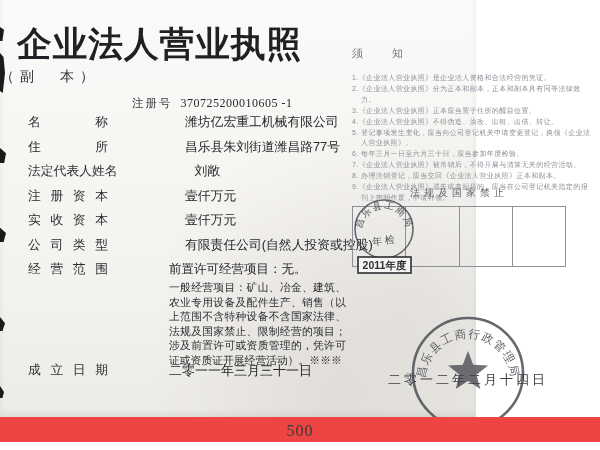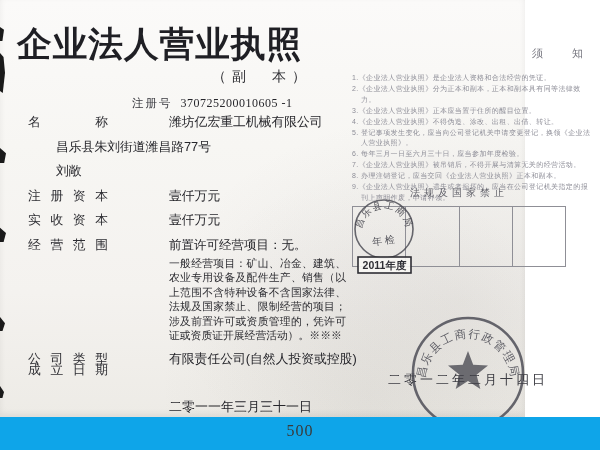--- a/index.html
+++ b/index.html
@@ -5,62 +5,62 @@
   * { margin:0; padding:0; box-sizing:border-box; }
   html,body { width:600px; height:450px; }
   body {
     font-family: "Liberation Sans", sans-serif;
     background:#ffffff;
     position:relative;
     overflow:hidden;
     color:#2c2c31;
   }
   #scan {
-    position:absolute; left:0; top:0; width:525px; height:417px;
+    position:absolute; left:0; top:0; width:476px; height:417px;
     background:
       radial-gradient(ellipse at 88% 72%, rgba(120,115,108,0.10), transparent 45%),
       radial-gradient(ellipse at 70% 95%, rgba(120,115,108,0.08), transparent 40%),
       linear-gradient(180deg,#fbfaf9 0%, #f7f6f3 35%, #f4f2ef 70%, #edebe6 100%);
     box-shadow: inset 0 -3px 6px rgba(0,0,0,0.07);
   }
   .edge-mark { position:absolute; left:0; background:#1a1a1a; }
   
   #title {
     position:absolute; left:17px; top:21px;
     font-size:35px; font-weight:800; letter-spacing:1px;
     color:#1f1f24; transform:scaleX(0.99); transform-origin:left;
     white-space:nowrap;
   }
   #subtitle {
     position:absolute; left:0; top:68px; width:312px;
-    text-align:right; font-size:14px; letter-spacing:6px; color:#2e2e33;
+    text-align:left; font-size:14px; letter-spacing:6px; color:#2e2e33;
   }
   #regline {
     position:absolute; left:104px; top:93px; white-space:nowrap;
   }
   #regline .rlab { font-size:11.5px; color:#3a3a40; letter-spacing:2px;margin-left:28px; }
   #regline .rnum { font-family:"Liberation Serif", serif; font-size:12px; color:#26262b; letter-spacing:0.5px; margin-left:8px; }
   #fields { position:absolute; left:28px; top:114px; width:318px; }
   .frow { display:flex; margin-bottom:7.5px;gap:33px; }
   .flabel {
     flex:0 0 80px; font-size:12.8px; color:#2e2e33;
     text-align:justify; text-align-last:justify; white-space:nowrap;
     height:15px; overflow:visible;
   }
-  .fvalue { flex:1; font-size:12.8px; color:#26262b; margin-left:28px; white-space:nowrap; }
+  .fvalue { flex:1; font-size:12.8px; color:#26262b; margin-left:44px; white-space:nowrap; }
   .scope-val { margin-left:28px; flex:1; }
   .scope-line1 { font-size:12.5px; color:#26262b; margin-bottom:2px; }
   .scope-line2 { font-size:10.8px; line-height:14.6px; color:#2b2b30; text-align:justify; }
   #dates { position:absolute; left:28px; top:362px; width:330px; }
   #dates .flabel { letter-spacing:0; }
-  .dval { flex:1; font-size:13px; color:#26262b; margin-left:28px; white-space:nowrap;margin-top:36px; }
+  .dval { flex:1; font-size:13px; color:#26262b; margin-left:28px; white-space:nowrap; }
   .dval.num { font-size:12.5px; font-family:"Liberation Serif", serif; }
   
   #notice { position:absolute; left:352px; top:46px; width:240px; }
-  #notice-title { text-align:right; font-size:11px; letter-spacing:9px; color:#73737c; margin-bottom:12px; }
+  #notice-title { text-align:left; font-size:11px; letter-spacing:9px; color:#73737c; margin-bottom:12px; }
   .notice-item {
     font-size:7px; line-height:10.5px; color:#8d8d97;
     padding-left:9px; text-indent:-9px; letter-spacing:0.4px; margin-bottom:0.5px;
   }
   #annual-header {
     position:absolute; left:352px; top:186px; width:214px;
     text-align:center; font-size:10px; letter-spacing:4px; color:#66666e;
   }
   #annual-table {
     position:absolute; left:352px; top:206px; width:214px; height:61px;
@@ -69,21 +69,21 @@
   .acell { flex:1; border-right:1px solid #8f8f96; }
   .acell:last-child { border-right:none; }
   #small-stamp { position:absolute; left:349px; top:197px; }
   #big-seal { position:absolute; left:402px; top:309px; opacity:0.88; }
   #seal-date {
     position:absolute; left:388px; top:371px; width:185px;
     font-size:13px; letter-spacing:3px; color:#3b3b42; white-space:nowrap; z-index:5;
   }
   
   #footer {
-    position:absolute; left:0; top:417px; width:600px; height:33px; background:#0ea5e9;
+    position:absolute; left:0; top:417px; width:600px; height:25px; background:#ef4444;
   }
   #page-number {
     position:absolute; left:0; top:5px; width:600px; text-align:center;
     font-family:"Liberation Serif", serif; font-size:16px; color:#3a3a3a; letter-spacing:1px;
   }
   svg text { font-family:"Liberation Sans", sans-serif; }
 </style>
 </head>
 <body>
 
@@ -101,43 +101,45 @@
   <div id="regline">
     <span class="rlab">注册号</span><span class="rnum">370725200010605 -1</span>
   </div>
 
   <div id="fields">
     <div class="frow">
       <span class="flabel">名称</span>
       <span class="fvalue">潍坊亿宏重工机械有限公司</span>
     </div>
     <div class="frow">
+      <span class="flabel">住所</span>
       <span class="fvalue">昌乐县朱刘街道潍昌路77号</span>
     </div>
     <div class="frow">
+      <span class="flabel">法定代表人姓名</span>
       <span class="fvalue">刘敞</span>
     </div>
     <div class="frow">
       <span class="flabel">注册资本</span>
       <span class="fvalue">壹仟万元</span>
     </div>
     <div class="frow">
       <span class="flabel">实收资本</span>
       <span class="fvalue">壹仟万元</span>
     </div>
     <div class="frow">
+      <span class="flabel">公司类型</span>
+      <span class="fvalue">有限责任公司(自然人投资或控股)</span>
+    </div>
+    <div class="frow">
       <span class="flabel">经营范围</span>
       <span class="scope-val">
         <div class="scope-line1">前置许可经营项目：无。</div>
         <div class="scope-line2">一般经营项目：矿山、冶金、建筑、农业专用设备及配件生产、销售（以上范围不含特种设备不含国家法律、法规及国家禁止、限制经营的项目；涉及前置许可或资质管理的，凭许可证或资质证开展经营活动）。※※※</div>
       </span>
-    </div>
-    <div class="frow">
-      <span class="flabel">公司类型</span>
-      <span class="fvalue">有限责任公司(自然人投资或控股)</span>
     </div>
   </div>
 
   <div id="dates">
     <div class="frow">
       <span class="flabel">成立日期</span>
       <span class="dval">二零一一年三月三十一日</span>
     </div>
   </div>
 

